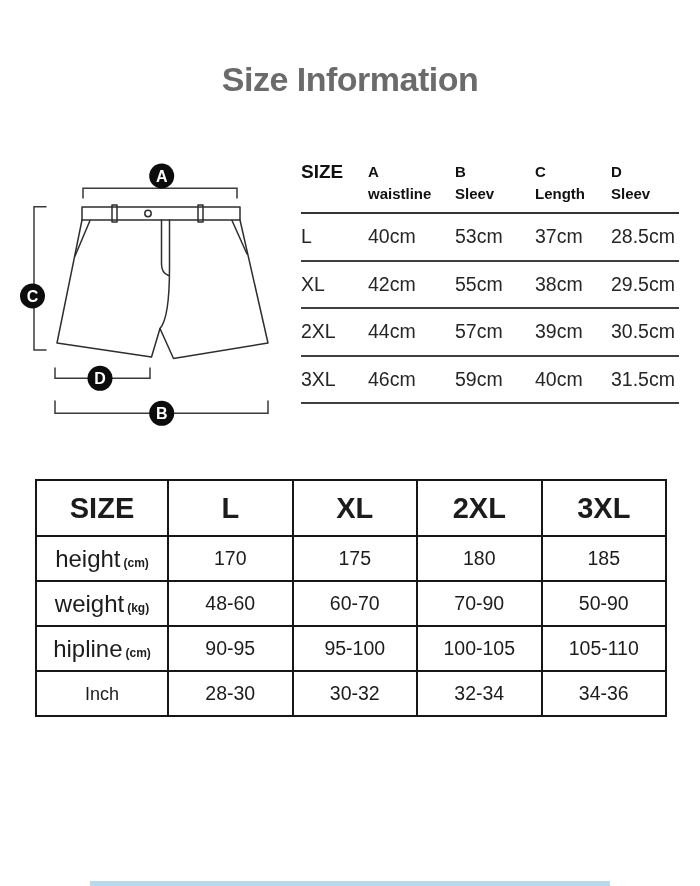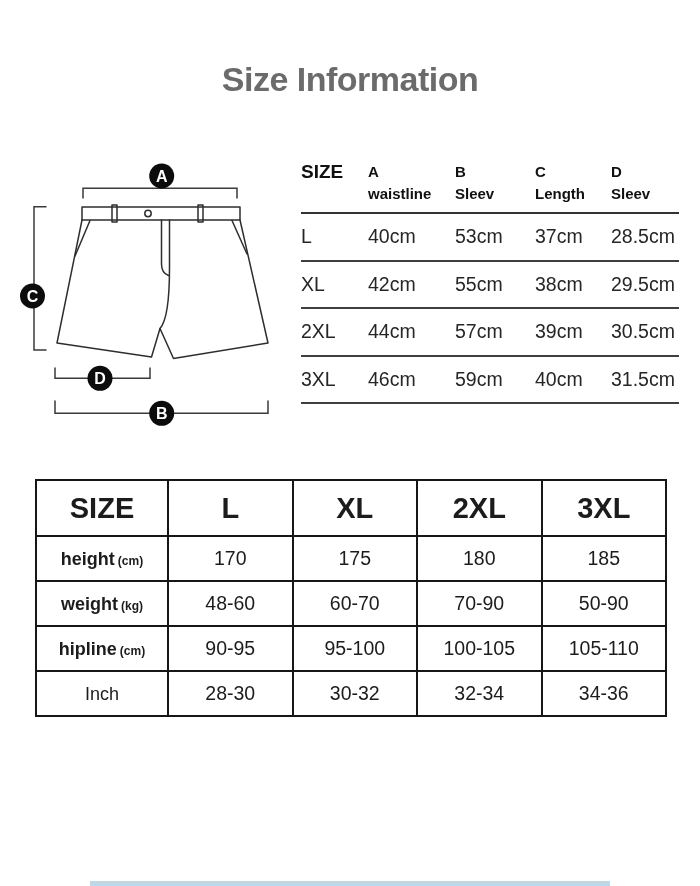--- a/index.html
+++ b/index.html
@@ -85,21 +85,21 @@
     height: 43px;
     padding: 0;
   }
   .stable tr.hrow td {
     height: 54px;
     font-size: 29px;
     font-weight: bold;
   }
   .colA { width: 132px; }
   .colB { width: 124.5px; }
-  .lab-b { font-weight: bold; font-size: 18px; }
+  .lab-b { font-weight: normal; font-size: 24px; }
   .lab-plain { font-weight: normal; font-size: 18px; }
   .lab-u { font-size: 12px; font-weight: bold; margin-left: 3px; }
 
   
   .bottom-bar {
     position: absolute;
     left: 90px; top: 881px;
     width: 520px; height: 5px;
     background: #b9d9ec;
   }

